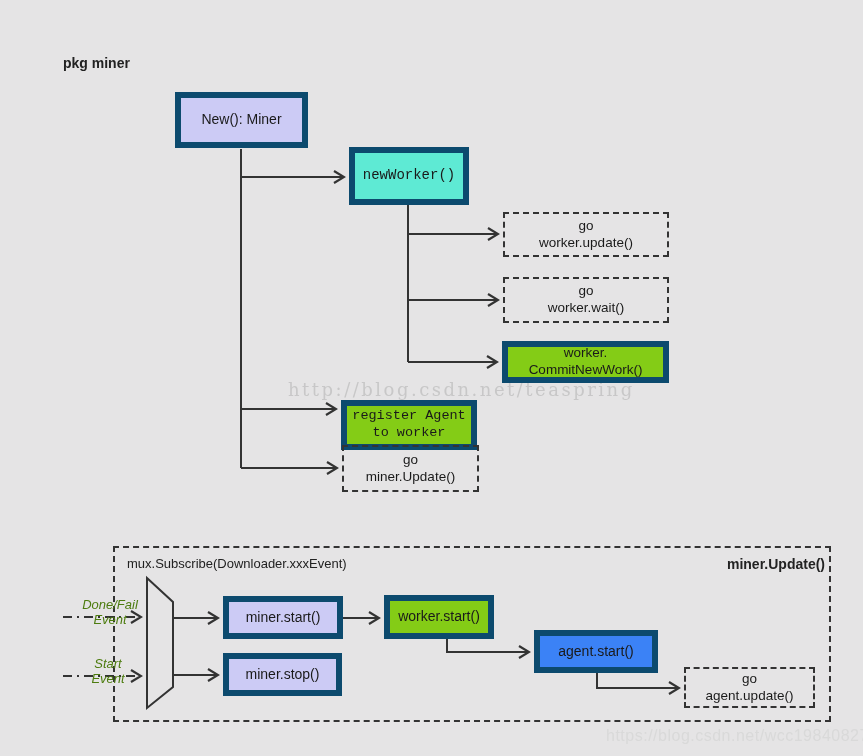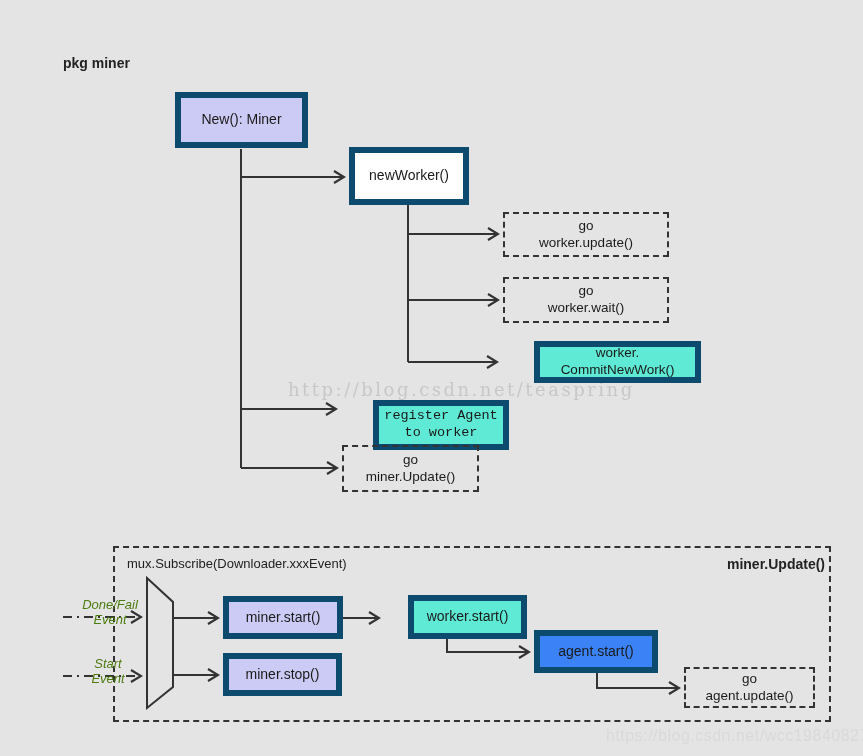--- a/index.html
+++ b/index.html
@@ -9,22 +9,22 @@
     font-family:"Liberation Sans", sans-serif;
   }
   .box{
     position:absolute; box-sizing:border-box;
     display:flex; align-items:center; justify-content:center;
     text-align:center; border:6px solid #0c4a6e;
     font-size:14px; color:#1a1a1a; line-height:1.25;
     white-space:pre-line; z-index:3;
   }
   .lavender{background:#cccbf5;}
-  .mint{background:#ffffff;}
-  .green{background:#5eead4;margin-left:32px;}
+  .mint{background:#5eead4;font-family:Liberation Mono, monospace;}
+  .green{background:#84cc16;}
   .yellow{background:#3b82f6;}
   .dashedbox{border:2px dashed #333; background:transparent; font-size:13.5px;}
   .label{position:absolute; color:#222; z-index:4;}
   #page-title{left:63px; top:55px; font-size:14px; font-weight:bold;}
   #update-frame{
     position:absolute; left:113px; top:546px; width:718px; height:176px;
     border:2px dashed #333; box-sizing:border-box; z-index:1;
   }
   #mux-subscribe-label{left:127px; top:556px; font-size:13px; z-index:2;}
   #frame-title{left:640px; top:556px; width:185px; text-align:right;
@@ -102,18 +102,18 @@
   <div class="box dashedbox" style="left:342px; top:445px; width:137px; height:47px;">go
 miner.Update()</div>
 
   <div id="event-done-fail" class="event-label" style="position:absolute;">Done/Fail
 Event</div>
   <div id="event-start" class="event-label" style="position:absolute;">Start
 Event</div>
 
   <div class="box lavender" style="left:223px; top:596px; width:120px; height:43px;">miner.start()</div>
   <div class="box lavender" style="left:223px; top:653px; width:119px; height:43px;">miner.stop()</div>
-  <div class="box green" style="left:376px; top:595px; width:119px; height:44px;">worker.start()</div>
+  <div class="box green" style="left:384px; top:595px; width:110px; height:44px;">worker.start()</div>
   <div class="box yellow" style="left:534px; top:630px; width:124px; height:43px;">agent.start()</div>
   <div class="box dashedbox" style="left:684px; top:667px; width:131px; height:41px;">go
 agent.update()</div>
 
 </div>
 
 </body></html>

